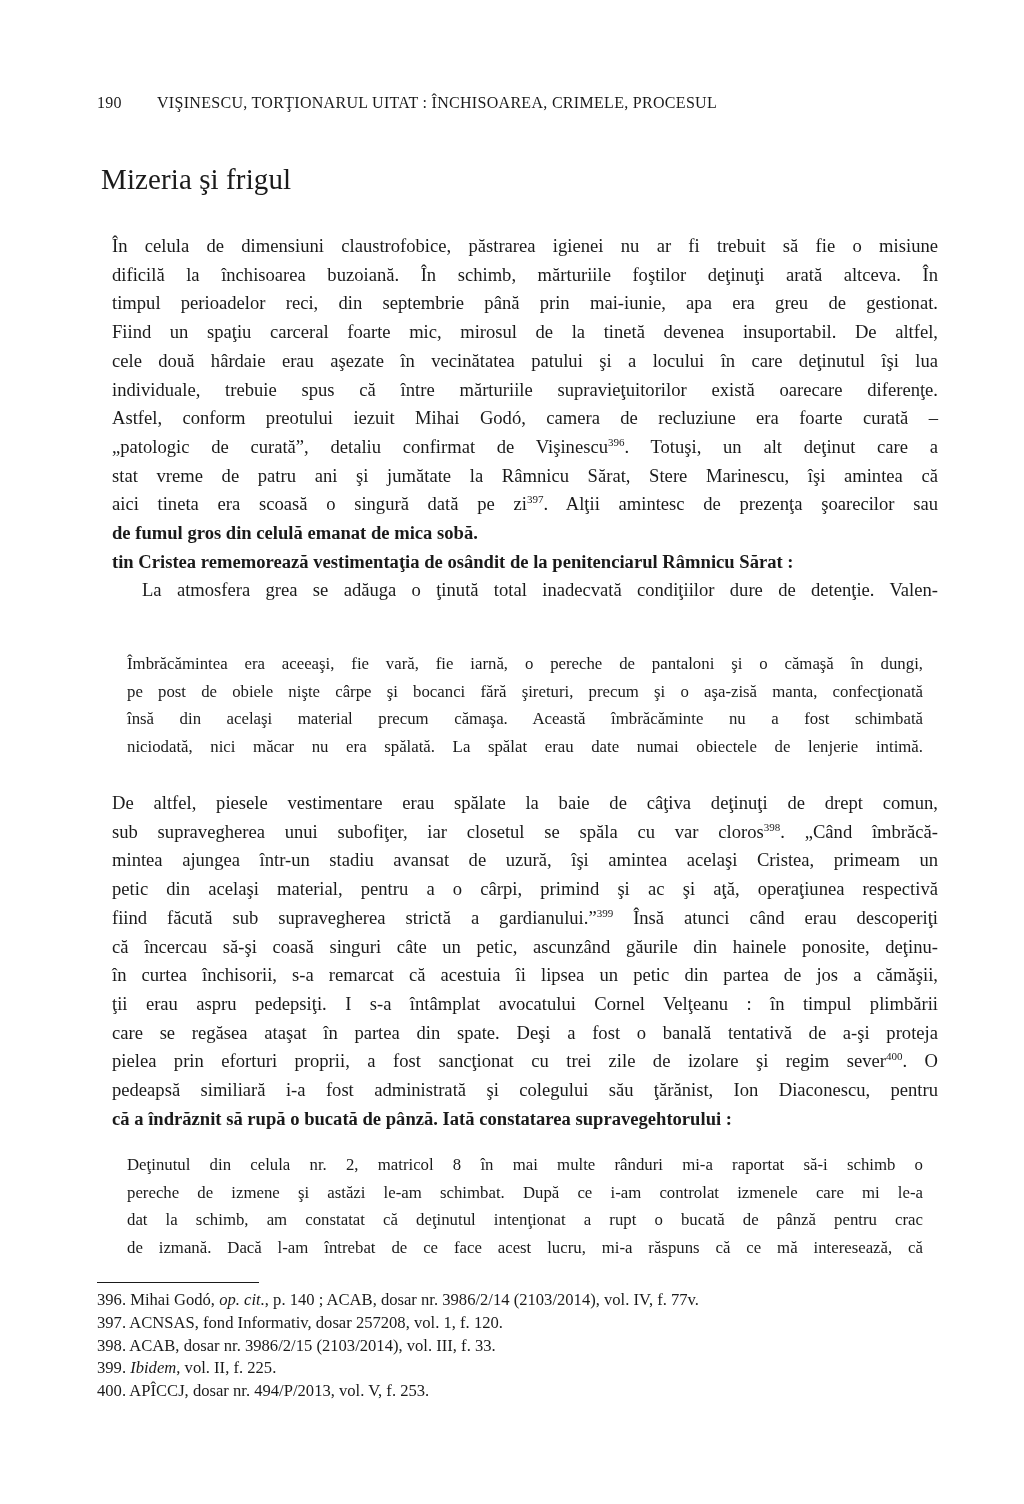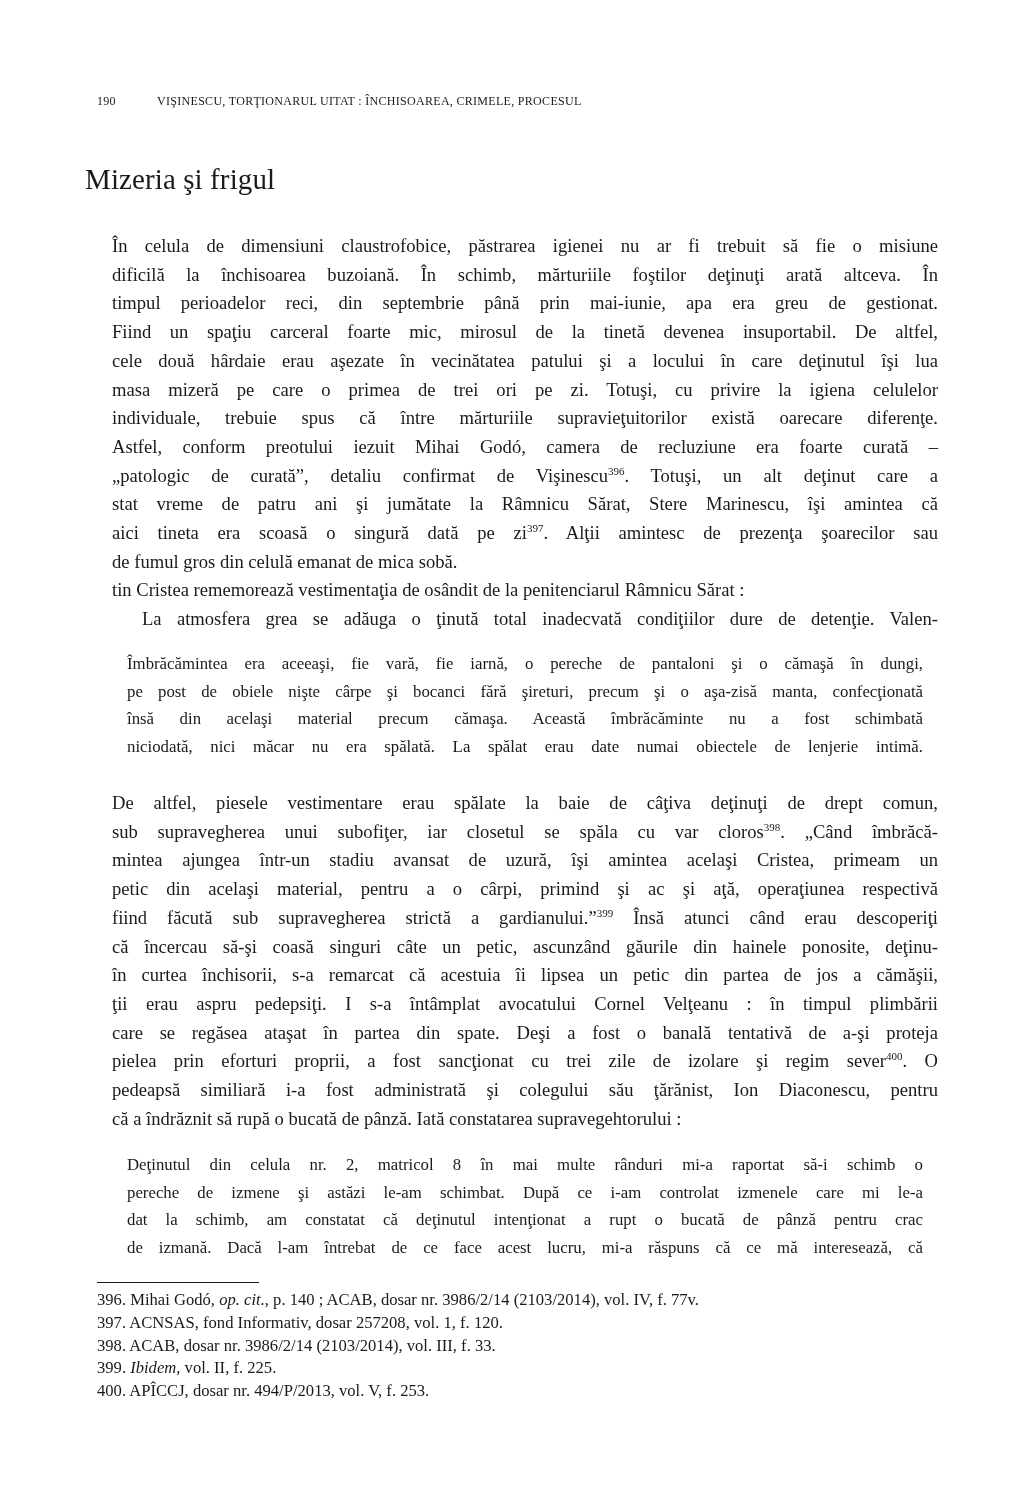--- a/index.html
+++ b/index.html
@@ -3,35 +3,35 @@
 <meta charset="utf-8">
 <style>
   html, body { margin: 0; padding: 0; background: #ffffff; }
   body {
     width: 1024px; height: 1504px; position: relative; overflow: hidden;
     font-family: "Liberation Serif", "DejaVu Serif", serif;
     color: #1a1a1a;
   }
   .running-head {
     position: absolute; top: 94px; left: 97px; width: 830px;
-    font-size: 12px; letter-spacing: 0.2px; white-space: nowrap;
+    font-size: 16px; letter-spacing: 0.2px; white-space: nowrap;
   }
   .running-head .pno { display: inline-block; width: 60px; }
   .running-head .title { display: inline-block; letter-spacing: 0.3px; }
   h1.section-title {
-    position: absolute; top: 163px; left: 85px; margin: 0;
+    position: absolute; top: 163px; left: 101px; margin: 0;
     font-weight: normal; font-size: 29px; letter-spacing: 0.1px;
   }
   .body-block {
     position: absolute; left: 112px; width: 826px;
     font-size: 18.6px; line-height: 28.7px; text-align: justify;
   }
   .body-block p { margin: 0; }
   .body-block p .line { display: block; text-align: justify; text-align-last: justify; white-space: nowrap; }
-  .body-block p .line.last { text-align-last: left; }
+  .body-block p .line.last { text-align-last: left; font-weight: bold; }
   .quote-block {
     position: absolute; left: 127px; width: 796px;
     font-size: 16.8px; line-height: 27.5px;
   }
   .quote-block .line { display: block; text-align: justify; text-align-last: justify; white-space: nowrap; }
   .quote-block .line.last { text-align-last: justify; }
   sup { font-size: 11px; line-height: 0; vertical-align: 7px; }
   .fn-rule {
     position: absolute; top: 1282px; left: 97px; width: 162px; height: 0;
     border-top: 1.2px solid #1a1a1a;
@@ -52,21 +52,20 @@
 
 <h1 class="section-title">Mizeria şi frigul</h1>
 
 <div class="body-block" style="top:232px;">
   <p>
     <span class="line">În celula de dimensiuni claustrofobice, păstrarea igienei nu ar fi trebuit să fie o misiune</span>
     <span class="line">dificilă la închisoarea buzoiană. În schimb, mărturiile foştilor deţinuţi arată altceva. În</span>
     <span class="line">timpul perioadelor reci, din septembrie până prin mai-iunie, apa era greu de gestionat.</span>
     <span class="line">Fiind un spaţiu carceral foarte mic, mirosul de la tinetă devenea insuportabil. De altfel,</span>
     <span class="line">cele două hârdaie erau aşezate în vecinătatea patului şi a locului în care deţinutul îşi lua</span>
-    <span class="line">masa mizeră pe care o primea de trei ori pe zi. Totuşi, cu privire la igiena celulelor</span>
     <span class="line">individuale, trebuie spus că între mărturiile supravieţuitorilor există oarecare diferenţe.</span>
     <span class="line">Astfel, conform preotului iezuit Mihai Godó, camera de recluziune era foarte curată –</span>
     <span class="line"><span>„patologic de curată”, detaliu confirmat de Vişinescu</span><sup>396</sup><span>. Totuşi, un alt deţinut care a</span></span>
     <span class="line">stat vreme de patru ani şi jumătate la Râmnicu Sărat, Stere Marinescu, îşi amintea că</span>
     <span class="line"><span>aici tineta era scoasă o singură dată pe zi</span><sup>397</sup><span>. Alţii amintesc de prezenţa şoarecilor sau</span></span>
     <span class="line last">de fumul gros din celulă emanat de mica sobă.</span>
   </p>
   <p>
     <span class="line last">tin Cristea rememorează vestimentaţia de osândit de la penitenciarul Râmnicu Sărat :</span>
   </p>
@@ -104,16 +103,16 @@
   <span class="line">pereche de izmene şi astăzi le-am schimbat. După ce i-am controlat izmenele care mi le-a</span>
   <span class="line">dat la schimb, am constatat că deţinutul intenţionat a rupt o bucată de pânză pentru crac</span>
   <span class="line">de izmană. Dacă l-am întrebat de ce face acest lucru, mi-a răspuns că ce mă interesează, că</span>
 </div>
 
 <div class="fn-rule"></div>
 
 <div class="footnotes">
   <span class="fn"><span>396. Mihai Godó, </span><i>op. cit.</i><span>, p. 140 ;  ACAB, dosar nr. 3986/2/14 (2103/2014), vol. IV, f. 77v.</span></span>
   <span class="fn"><span>397. ACNSAS, fond Informativ, dosar 257208, vol. 1, f. 120.</span></span>
-  <span class="fn"><span>398. ACAB, dosar nr. 3986/2/14 (2103/2014), vol. III, f. 33.</span></span>
+  <span class="fn"><span>398. ACAB, dosar nr. 3986/2/15 (2103/2014), vol. III, f. 33.</span></span>
   <span class="fn"><span>399. </span><i>Ibidem</i><span>, vol. II, f. 225.</span></span>
   <span class="fn"><span>400. APÎCCJ, dosar nr. 494/P/2013, vol. V, f. 253.</span></span>
 </div>
 
 </body></html>

